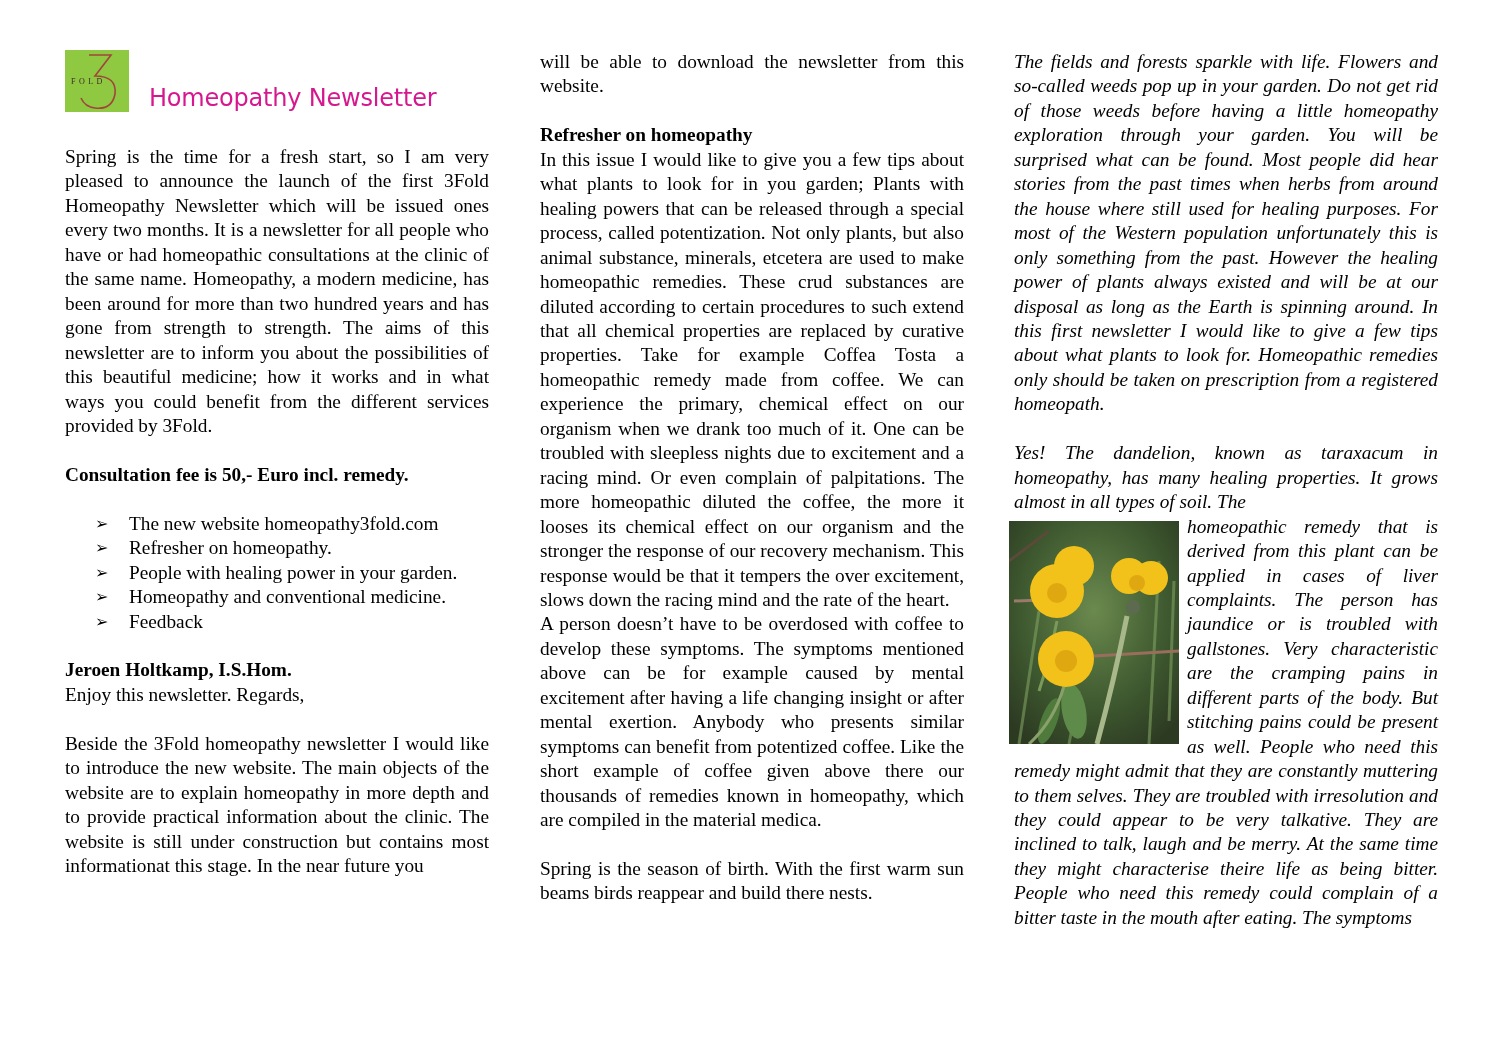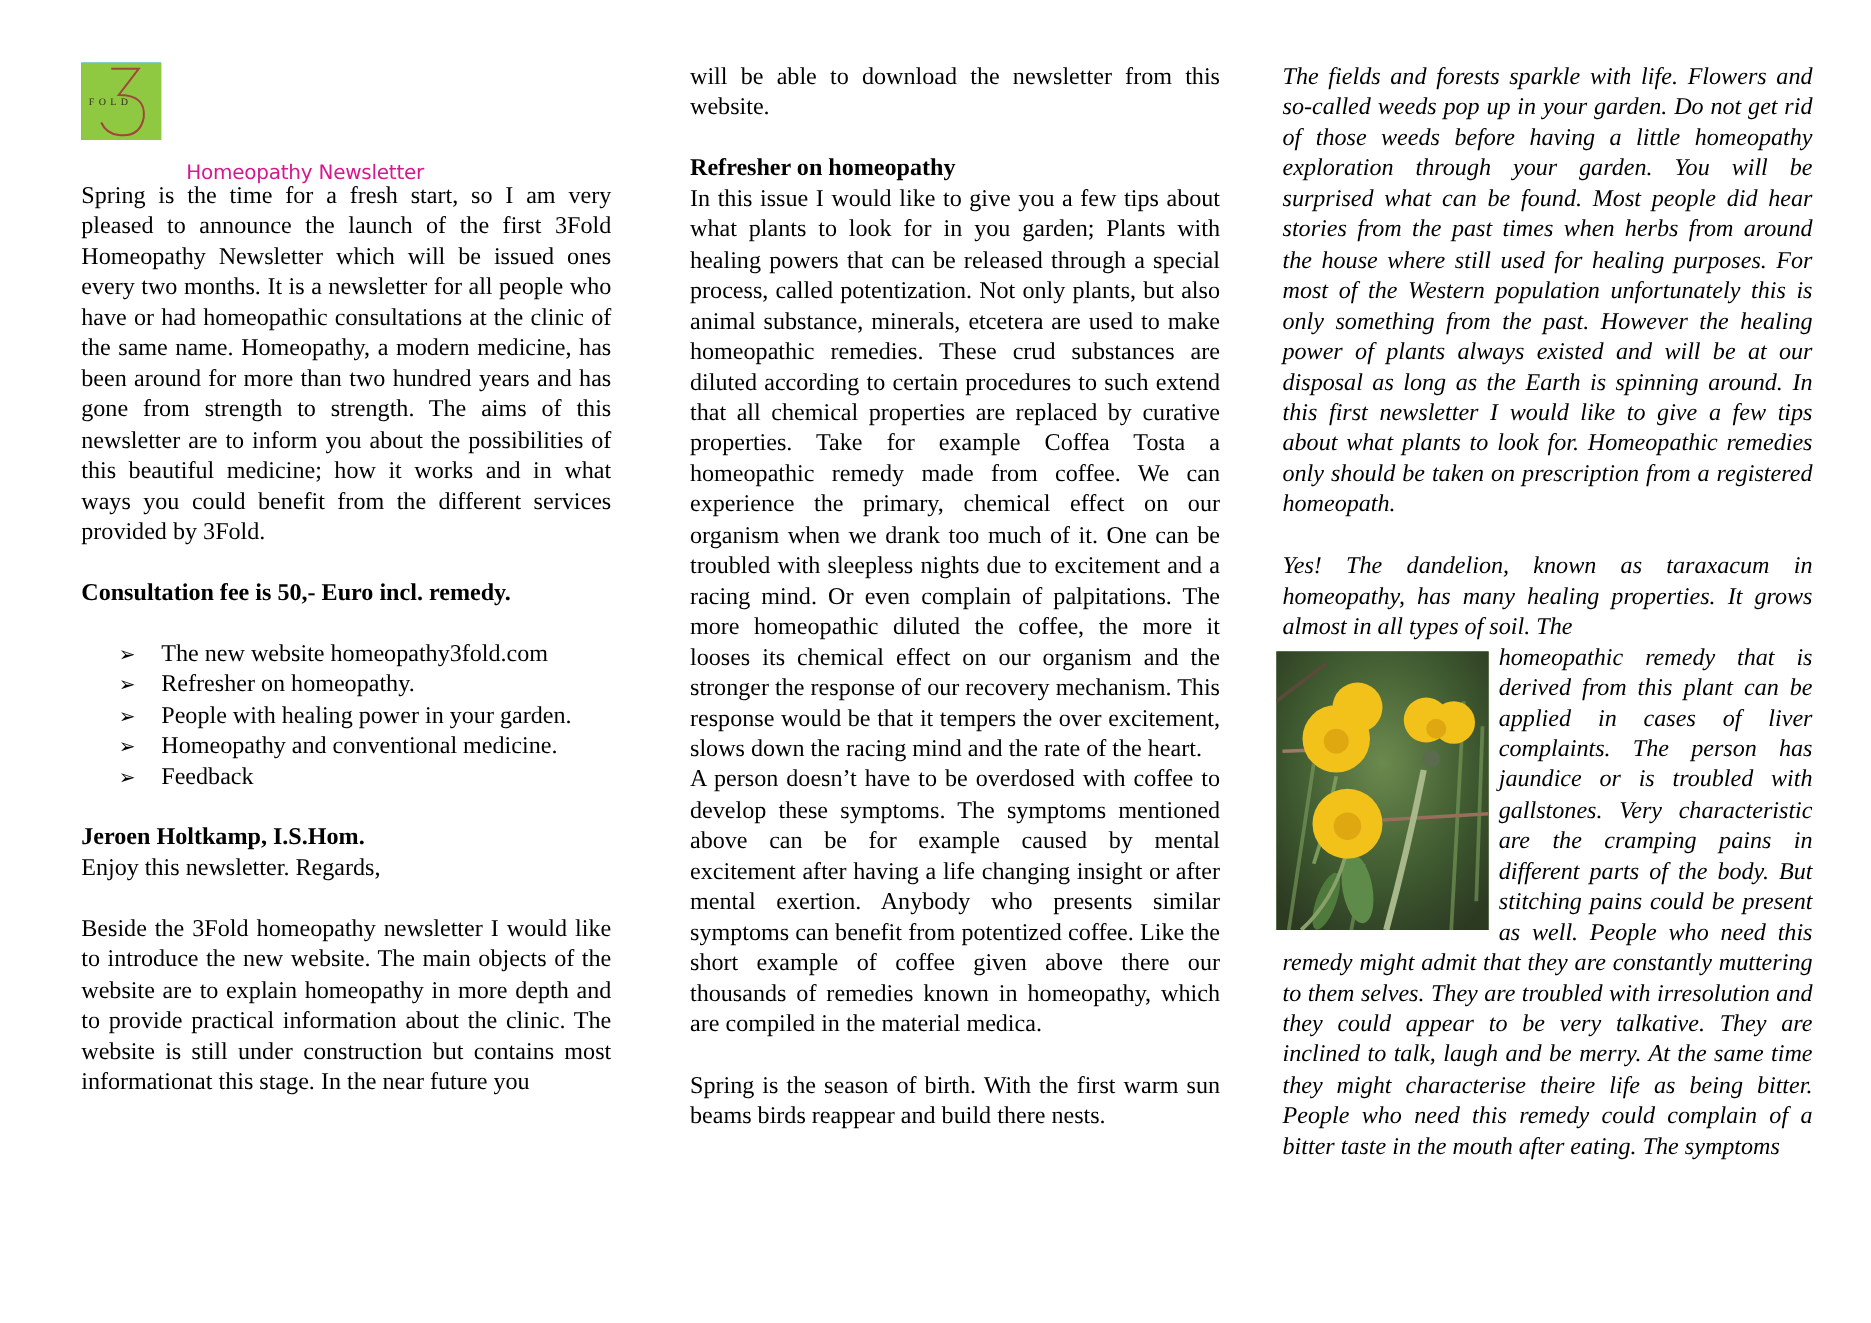--- a/index.html
+++ b/index.html
@@ -14,21 +14,20 @@
     overflow: hidden;
     font-family: "Liberation Serif", "DejaVu Serif", serif;
     color: #000;
   }
   .col {
     position: absolute;
     top: 0;
     width: 424px;
     font-size: 19.3px;
     line-height: 24.45px;
-    margin-left: 12px;
   }
   .col2 { left: 540px; top: 50px; }
   .col3 { left: 1014px; top: 50px; font-style: italic; }
 
   .just {
     text-align: justify;
     margin: 0;
   }
   .bold { font-weight: bold; }
   .gap { height: 24.45px; }
@@ -48,25 +47,24 @@
     width: 64px;
     height: 62px;
     background: #0ea5e9;
   }
   .logo svg { display: block; }
   .title {
     position: absolute;
     left: 84px;
     top: 34px;
     font-family: "DejaVu Sans", "Liberation Sans", sans-serif;
-    font-size: 16px;
+    font-size: 24px;
     color: #d6188e;
     white-space: nowrap;
     letter-spacing: -0.2px;
-    margin-top: 44px;
   }
 
   .col1-body {
     position: absolute;
     left: 65px;
     top: 145px;
     width: 424px;
     font-size: 19.3px;
     line-height: 24.45px;
   }

